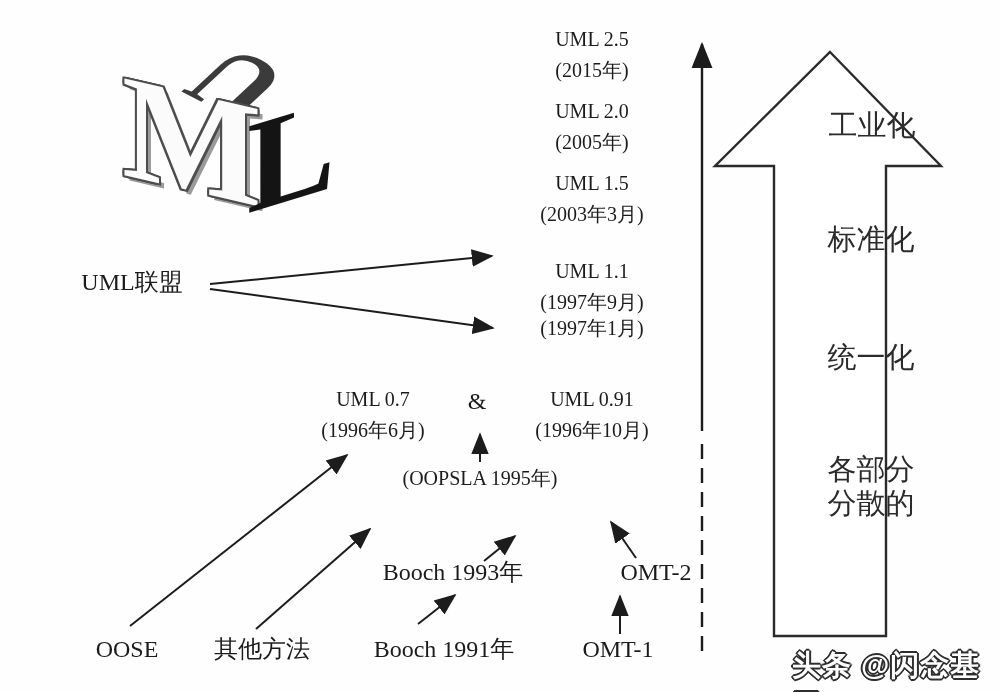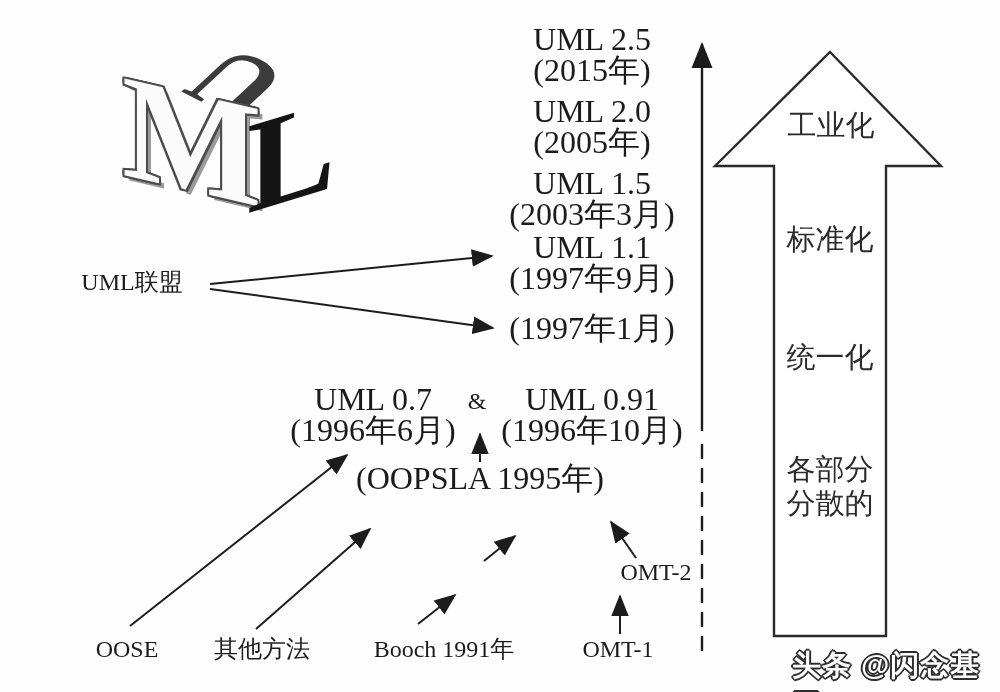--- a/index.html
+++ b/index.html
@@ -5,25 +5,25 @@
   html,body { margin:0; padding:0; background:#e8e8e8; }
   #canvas {
     position:relative; width:1000px; height:692px; background:#fefefe;
     overflow:hidden; color:#1b1b1b;
     font-family:"Liberation Serif","DejaVu Serif",serif;
   }
   #arrow-layer { position:absolute; left:0; top:0; }
 
   
   .tblock { position:absolute; transform:translateX(-50%); text-align:center;
-            font-size:32px; line-height:31px; white-space:nowrap; }
+            font-size:20px; line-height:31px; white-space:nowrap; }
   .single { position:absolute; transform:translateX(-50%); font-size:24px;
             line-height:31px; white-space:nowrap; }
   .stage  { position:absolute; transform:translateX(-50%); text-align:left;
-            font-size:29px; line-height:34px; white-space:nowrap; color:#2b2b2b; }
+            font-size:29px; line-height:34px; white-space:nowrap; color:#2b2b2b;margin-left:41px; }
 
   
   #logo { position:absolute; left:108px; top:40px; width:230px; height:200px;
           font-weight:bold; }
   #logo span { position:absolute; line-height:1; display:block; }
   .logo-u { font-size:100px; color:#3b3b3b; left:92px; top:-6px;
             transform:rotate(213deg) skew(-14deg,-6deg); }
   .logo-m { font-size:148px; color:#fbfbfb; left:14px; top:27px;
             transform:skewY(13deg);
             text-shadow:-2px 0 #4d4d4d, 2px 0 #4d4d4d, 0 -2px #4d4d4d, 0 2px #4d4d4d,
@@ -80,21 +80,21 @@
     <div>(2015年)</div>
   </div>
   <div class="tblock" style="left:592px; top:96px;">
     <div>UML 2.0</div>
     <div>(2005年)</div>
   </div>
   <div class="tblock" style="left:592px; top:168px;">
     <div>UML 1.5</div>
     <div>(2003年3月)</div>
   </div>
-  <div class="tblock" style="left:592px; top:232px;">
+  <div class="tblock" style="left:592px; top:256px;">
     <div>UML 1.1</div>
     <div>(1997年9月)</div>
   </div>
   <div class="tblock" style="left:592px; top:313px;">
     <div>(1997年1月)</div>
   </div>
 
   <div class="tblock" style="left:373px; top:384px;">
     <div>UML 0.7</div>
     <div>(1996年6月)</div>
@@ -102,20 +102,21 @@
   <div class="single" style="left:477px; top:386px;">&amp;</div>
   <div class="tblock" style="left:592px; top:384px;">
     <div>UML 0.91</div>
     <div>(1996年10月)</div>
   </div>
 
   <div class="tblock" style="left:480px; top:463px;">
     <div>(OOPSLA 1995年)</div>
   </div>
 
+  <div class="single" style="left:453px; top:557px;">Booch 1993年</div>
   <div class="single" style="left:620px; top:557px;margin-left:36px;">OMT-2</div>
 
   <div class="single" style="left:127px; top:634px;">OOSE</div>
   <div class="single" style="left:262px; top:634px;">其他方法</div>
   <div class="single" style="left:444px; top:634px;">Booch 1991年</div>
   <div class="single" style="left:618px; top:634px;">OMT-1</div>
 
   <div class="stage" style="left:831px; top:108px;">工业化</div>
   <div class="stage" style="left:830px; top:222px;">标准化</div>
   <div class="stage" style="left:830px; top:340px;">统一化</div>

